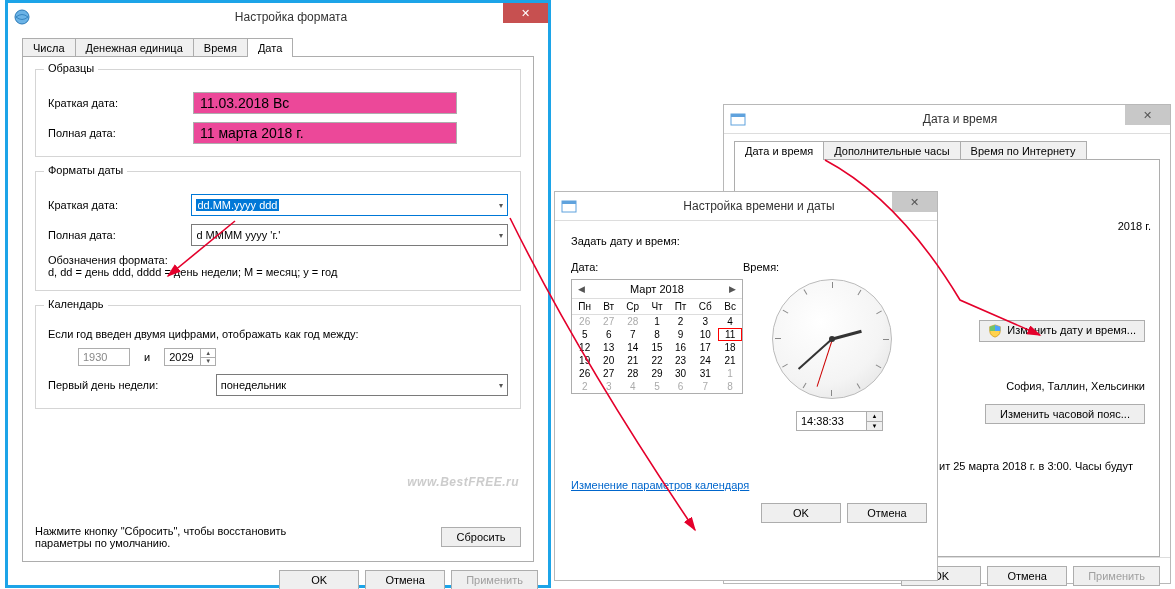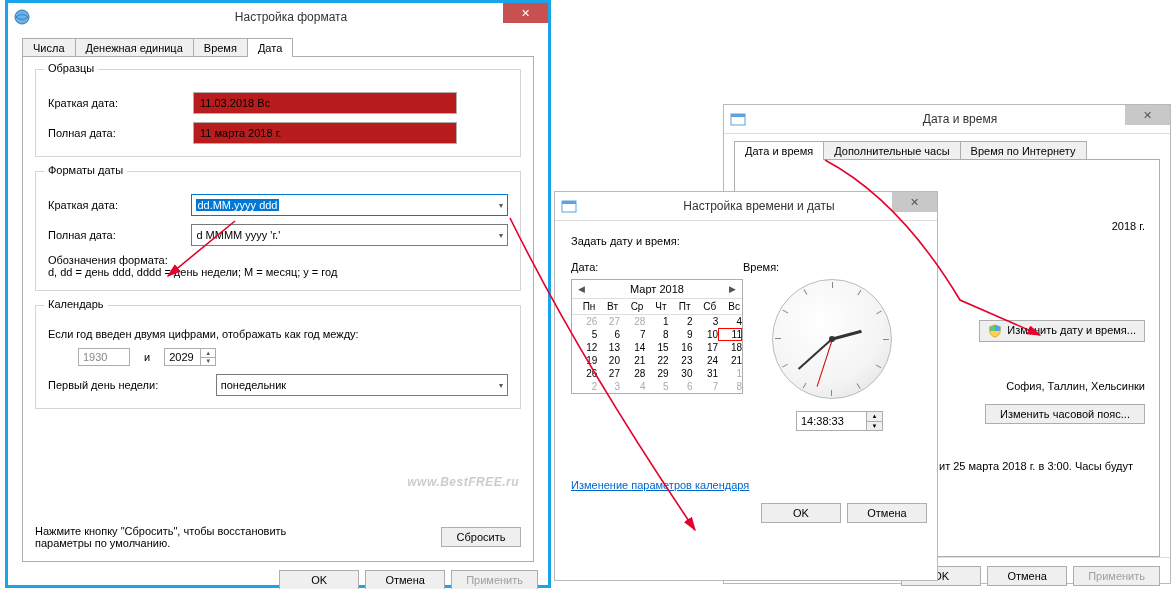--- a/index.html
+++ b/index.html
@@ -11,40 +11,40 @@
 .titlebar .icon{width:16px;height:16px;margin-right:4px}
 .tabs{display:flex;padding:6px 6px 0 10px}
 .tab{border:1px solid #adadad;border-bottom:none;padding:3px 10px;background:#fff;margin-right:-1px;font-size:11px;cursor:pointer;position:relative;top:1px}
 .tab.inactive{background:#f0f0f0}
 .tab.active{background:#fff;z-index:2}
 .tabbody{border:1px solid #adadad;margin:0 10px;padding:12px;background:#fff}
 .fieldset{border:1px solid #d5d5d5;padding:22px 12px 12px;margin-bottom:14px;position:relative}
 .fieldset .legend{position:absolute;top:-8px;left:8px;background:#fff;padding:0 4px;font-size:11px}
 .row{display:flex;align-items:center;margin-bottom:8px}
 .lbl{width:145px;font-size:11px}
-.textfield{border:1px solid #adadad;padding:3px 6px;font-size:11px;background:#b91c1c;height:14px;display:flex;align-items:center}
+.textfield{border:1px solid #adadad;padding:3px 6px;font-size:14px;background:#ec4899;height:14px;display:flex;align-items:center}
 .combo{border:1px solid #7a7a7a;padding:2px 4px;font-size:11px;background:#fff;height:16px;display:flex;align-items:center;position:relative;cursor:pointer}
 .combo .arrow{margin-left:auto;font-size:8px;color:#555}
 .combo.hl{border-color:#0078d7}
 .combo.hl .sel{background:#0078d7;color:#fff;padding:0 1px}
 .spinner{border:1px solid #adadad;padding:2px 4px;font-size:11px;width:42px;display:flex;align-items:center;position:relative}
 .spinner .updn{position:absolute;right:0;top:0;bottom:0;width:14px;border-left:1px solid #adadad;display:flex;flex-direction:column}
 .spinner .updn div{flex:1;display:flex;align-items:center;justify-content:center;font-size:6px;color:#555;cursor:pointer}
 .spinner .updn div:first-child{border-bottom:1px solid #adadad}
 .btn{border:1px solid #adadad;background:#efefef;padding:3px 14px;font-size:11px;cursor:pointer;min-width:50px;text-align:center}
 .btn.disabled{color:#a0a0a0}
 .btnrow{display:flex;justify-content:flex-end;gap:6px;padding:8px 10px;border-top:1px solid #ddd}
 .link{color:#0066cc;text-decoration:underline;cursor:pointer}
 
 .cal{border:1px solid #adadad;font-size:11px;width:170px}
 .calhdr{display:flex;align-items:center;justify-content:center;padding:3px;border-bottom:1px solid #ddd;position:relative}
 .calhdr .nav{position:absolute;font-size:9px;cursor:pointer;color:#555}
 .calhdr .prev{left:6px}
 .calhdr .next{right:6px}
-table.calgrid{width:100%;border-collapse:collapse;text-align:right}
+table.calgrid{width:100%;border-collapse:collapse;text-align:center}
 table.calgrid th{font-weight:normal;font-size:10px;padding:2px;border-bottom:1px solid #ddd}
 table.calgrid td{font-size:10px;padding:1px 0;cursor:pointer}
 table.calgrid td.dim{color:#aaa}
 table.calgrid td.sel{outline:1px solid red;outline-offset:-1px}
 
 .clock{width:118px;height:118px;border-radius:50%;background:radial-gradient(circle at 40% 35%,#fff 0%,#f4f4f4 60%,#ddd 100%);border:1px solid #bbb;position:relative;margin:0 auto}
 .clock .tick{position:absolute;width:1px;height:6px;background:#888;left:50%;top:2px;transform-origin:0 57px}
 .clock .hand{position:absolute;left:50%;bottom:50%;transform-origin:bottom center;background:#333}
 .clock .hh{width:3px;height:30px;margin-left:-1.5px;transform:rotate(75deg)}
 .clock .mm{width:2px;height:45px;margin-left:-1px;transform:rotate(228deg)}
@@ -69,21 +69,21 @@
         </svg></span>
     <span class="title">Дата и время</span>
     <div class="close gray">✕</div>
   </div>
   <div class="tabs">
     <div class="tab active">Дата и время</div>
     <div class="tab inactive">Дополнительные часы</div>
     <div class="tab inactive">Время по Интернету</div>
   </div>
   <div class="tabbody" style="height:372px;position:relative">
-    <div style="position:absolute;right:14px;top:60px">2018 г.</div>
+    <div style="position:absolute;right:8px;top:60px">2018 г.</div>
     <div class="btn" style="position:absolute;right:14px;top:160px;padding:3px 8px">
       <span class="shield"><svg viewBox="0 0 16 16">
             <path d="M8 1 L14 3 V8 C14 12 11 14 8 15 C5 14 2 12 2 8 V3 Z" fill="#ffd24d" stroke="#c58b00" stroke-width="0.7"></path>
             <path d="M8 1 L14 3 V8 L8 8 Z" fill="#4aa3ff"></path>
             <path d="M8 8 L2 8 V3 L8 1 Z" fill="#6ec46e"></path>
           </svg></span>
       <span>Изменить дату и время...</span>
     </div>
     <div style="position:absolute;right:14px;top:220px">София, Таллин, Хельсинки</div>
     <div class="btn" style="position:absolute;right:14px;top:244px">Изменить часовой пояс...</div>

